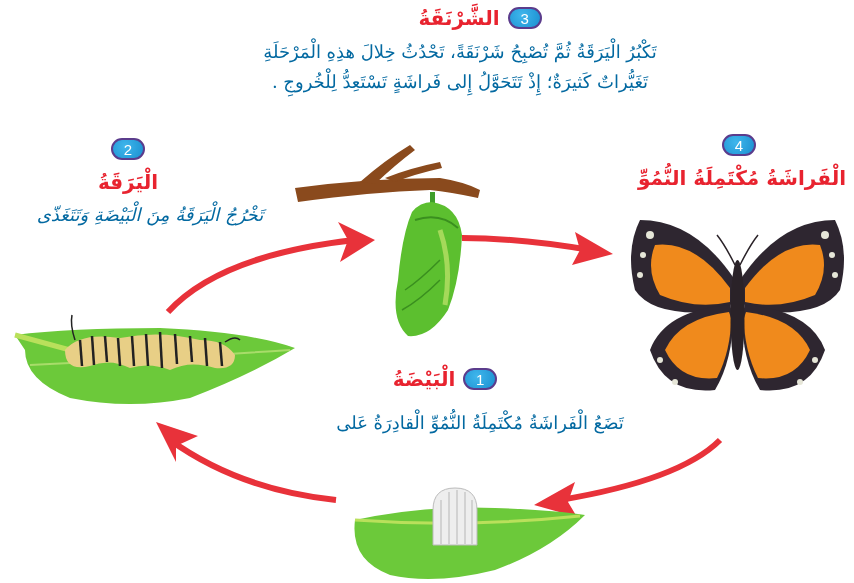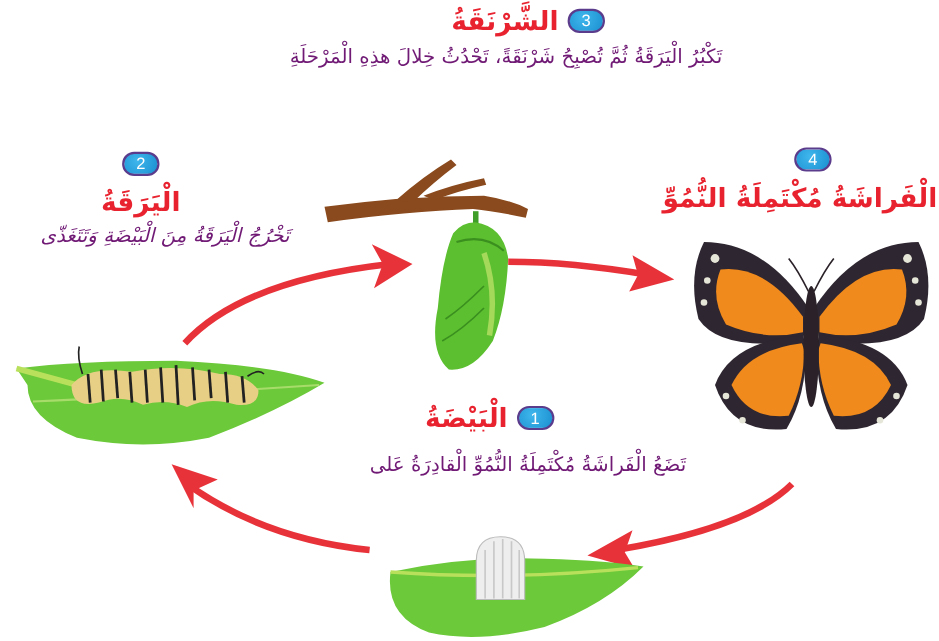--- a/index.html
+++ b/index.html
@@ -1,20 +1,20 @@
 <!DOCTYPE html>
 <html><head>
 <meta charset="utf-8">
 <style>
   html, body { margin:0; padding:0; background:#ffffff; }
   body { width:854px; height:583px; position:relative; overflow:hidden;
          font-family:"DejaVu Sans", sans-serif; }
   .abs { position:absolute; }
-  .stage-title { color:#e8232f; font-weight:bold; font-size:24px; direction:rtl; white-space:nowrap; line-height:1; }
-  .stage-desc { color:#701a75; font-size:18px; direction:rtl; text-align:center; line-height:30px; font-family:"DejaVu Serif", serif; }
+  .stage-title { color:#e8232f; font-weight:bold; font-size:20px; direction:rtl; white-space:nowrap; line-height:1; }
+  .stage-desc { color:#0369a1; font-size:18px; direction:rtl; text-align:center; line-height:30px; font-family:"DejaVu Serif", serif; }
   .badge { width:34px; height:22px; border-radius:12px; background:radial-gradient(circle at 40% 35%, #3fb6ec, #1a8fd0); border:2px solid #5b3c8c;
            color:#fff; font-size:15px; display:flex; align-items:center; justify-content:center; font-family:"Liberation Sans", sans-serif; box-sizing:border-box; }
   svg { overflow:visible; }
 </style>
 </head>
 <body>
 
 <svg class="abs" width="854" height="583" style="left:0;top:0;">
   <defs>
     <marker id="ah" markerWidth="10" markerHeight="10" refX="6" refY="5" orient="auto" markerUnits="userSpaceOnUse" viewBox="0 0 10 10">
@@ -42,20 +42,21 @@
     <polygon points="156,422 198,436 176,446 176,462" fill="#e8323a"></polygon>
   </g>
 </svg>
 
 <div class="abs" style="left:380px;top:7px;width:200px;display:flex;justify-content:center;align-items:center;gap:8px;flex-direction:row-reverse;">
   <div class="badge">3</div>
   <div class="stage-title">الشَّرْنَقَةُ</div>
 </div>
 <div class="abs stage-desc" style="left:180px;top:37px;width:560px;">
   <div>تَكْبُرُ الْيَرَقَةُ ثُمَّ تُصْبِحُ شَرْنَقَةً، تَحْدُثُ خِلالَ هذِهِ الْمَرْحَلَةِ</div>
+  <div>تَغَيُّراتٌ كَثيرَةٌ؛ إِذْ تَتَحَوَّلُ إِلى فَراشَةٍ تَسْتَعِدُّ لِلْخُروجِ .</div>
 </div>
 
 <div class="abs" style="left:111px;top:138px;">
   <div class="badge">2</div>
 </div>
 <div class="abs stage-title" style="left:28px;top:172px;width:200px;text-align:center;">الْيَرَقَةُ</div>
 <div class="abs stage-desc" style="left:0px;top:200px;width:300px;font-style:italic;">
   <div>تَخْرُجُ الْيَرَقَةُ مِنَ الْبَيْضَةِ وَتَتَغَذّى</div>
 </div>
 

